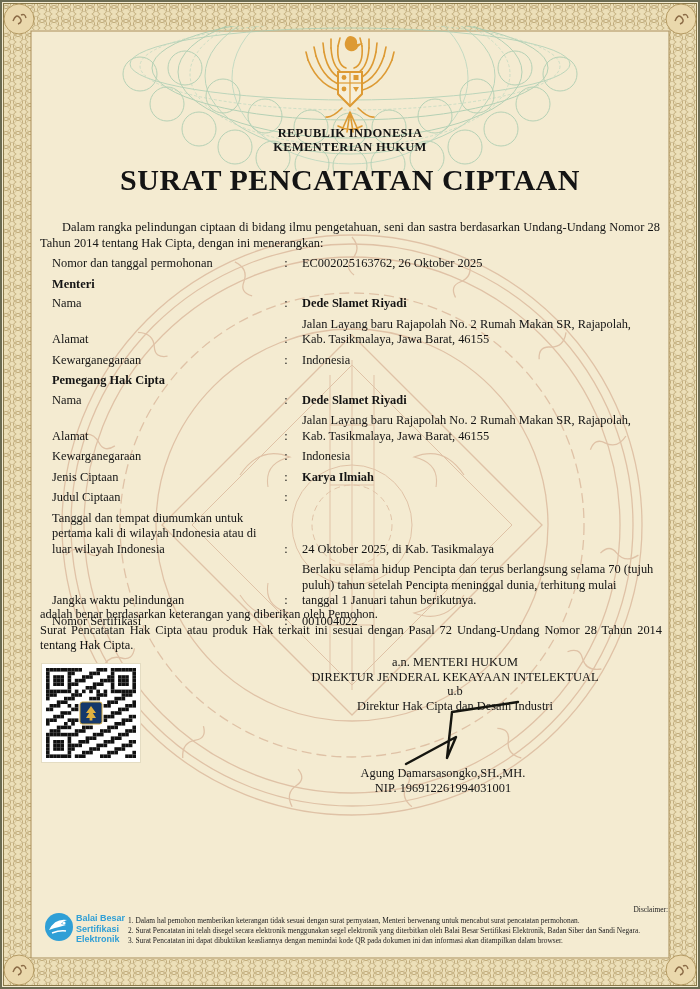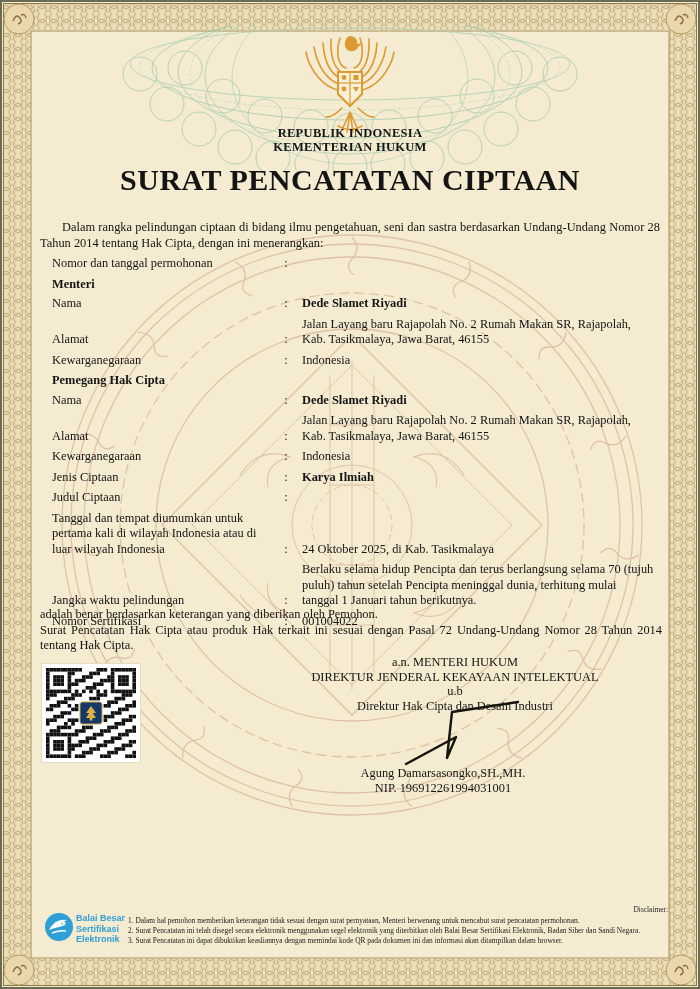--- a/index.html
+++ b/index.html
@@ -197,20 +197,21 @@
     <div>KEMENTERIAN HUKUM</div>
   </div>
   <div class="abs doc-title">SURAT PENCATATAN CIPTAAN</div>
 
   <div class="abs intro">Dalam rangka pelindungan ciptaan di bidang ilmu pengetahuan, seni dan sastra berdasarkan Undang-Undang Nomor 28 Tahun 2014 tentang Hak Cipta, dengan ini menerangkan:</div>
 
   <div class="abs fields">
       <div class="f-row">
         <div class="f-label">Nomor dan tanggal permohonan</div>
         <div class="f-colon">:</div>
+        <div class="f-value">EC002025163762, 26 Oktober 2025</div>
       </div>
       <div class="f-head">Menteri</div>
       <div class="f-row">
         <div class="f-label">Nama</div>
         <div class="f-colon">:</div>
         <div class="f-value b">Dede Slamet Riyadi</div>
       </div>
       <div class="f-row">
         <div class="f-label">Alamat</div>
         <div class="f-colon">:</div>

